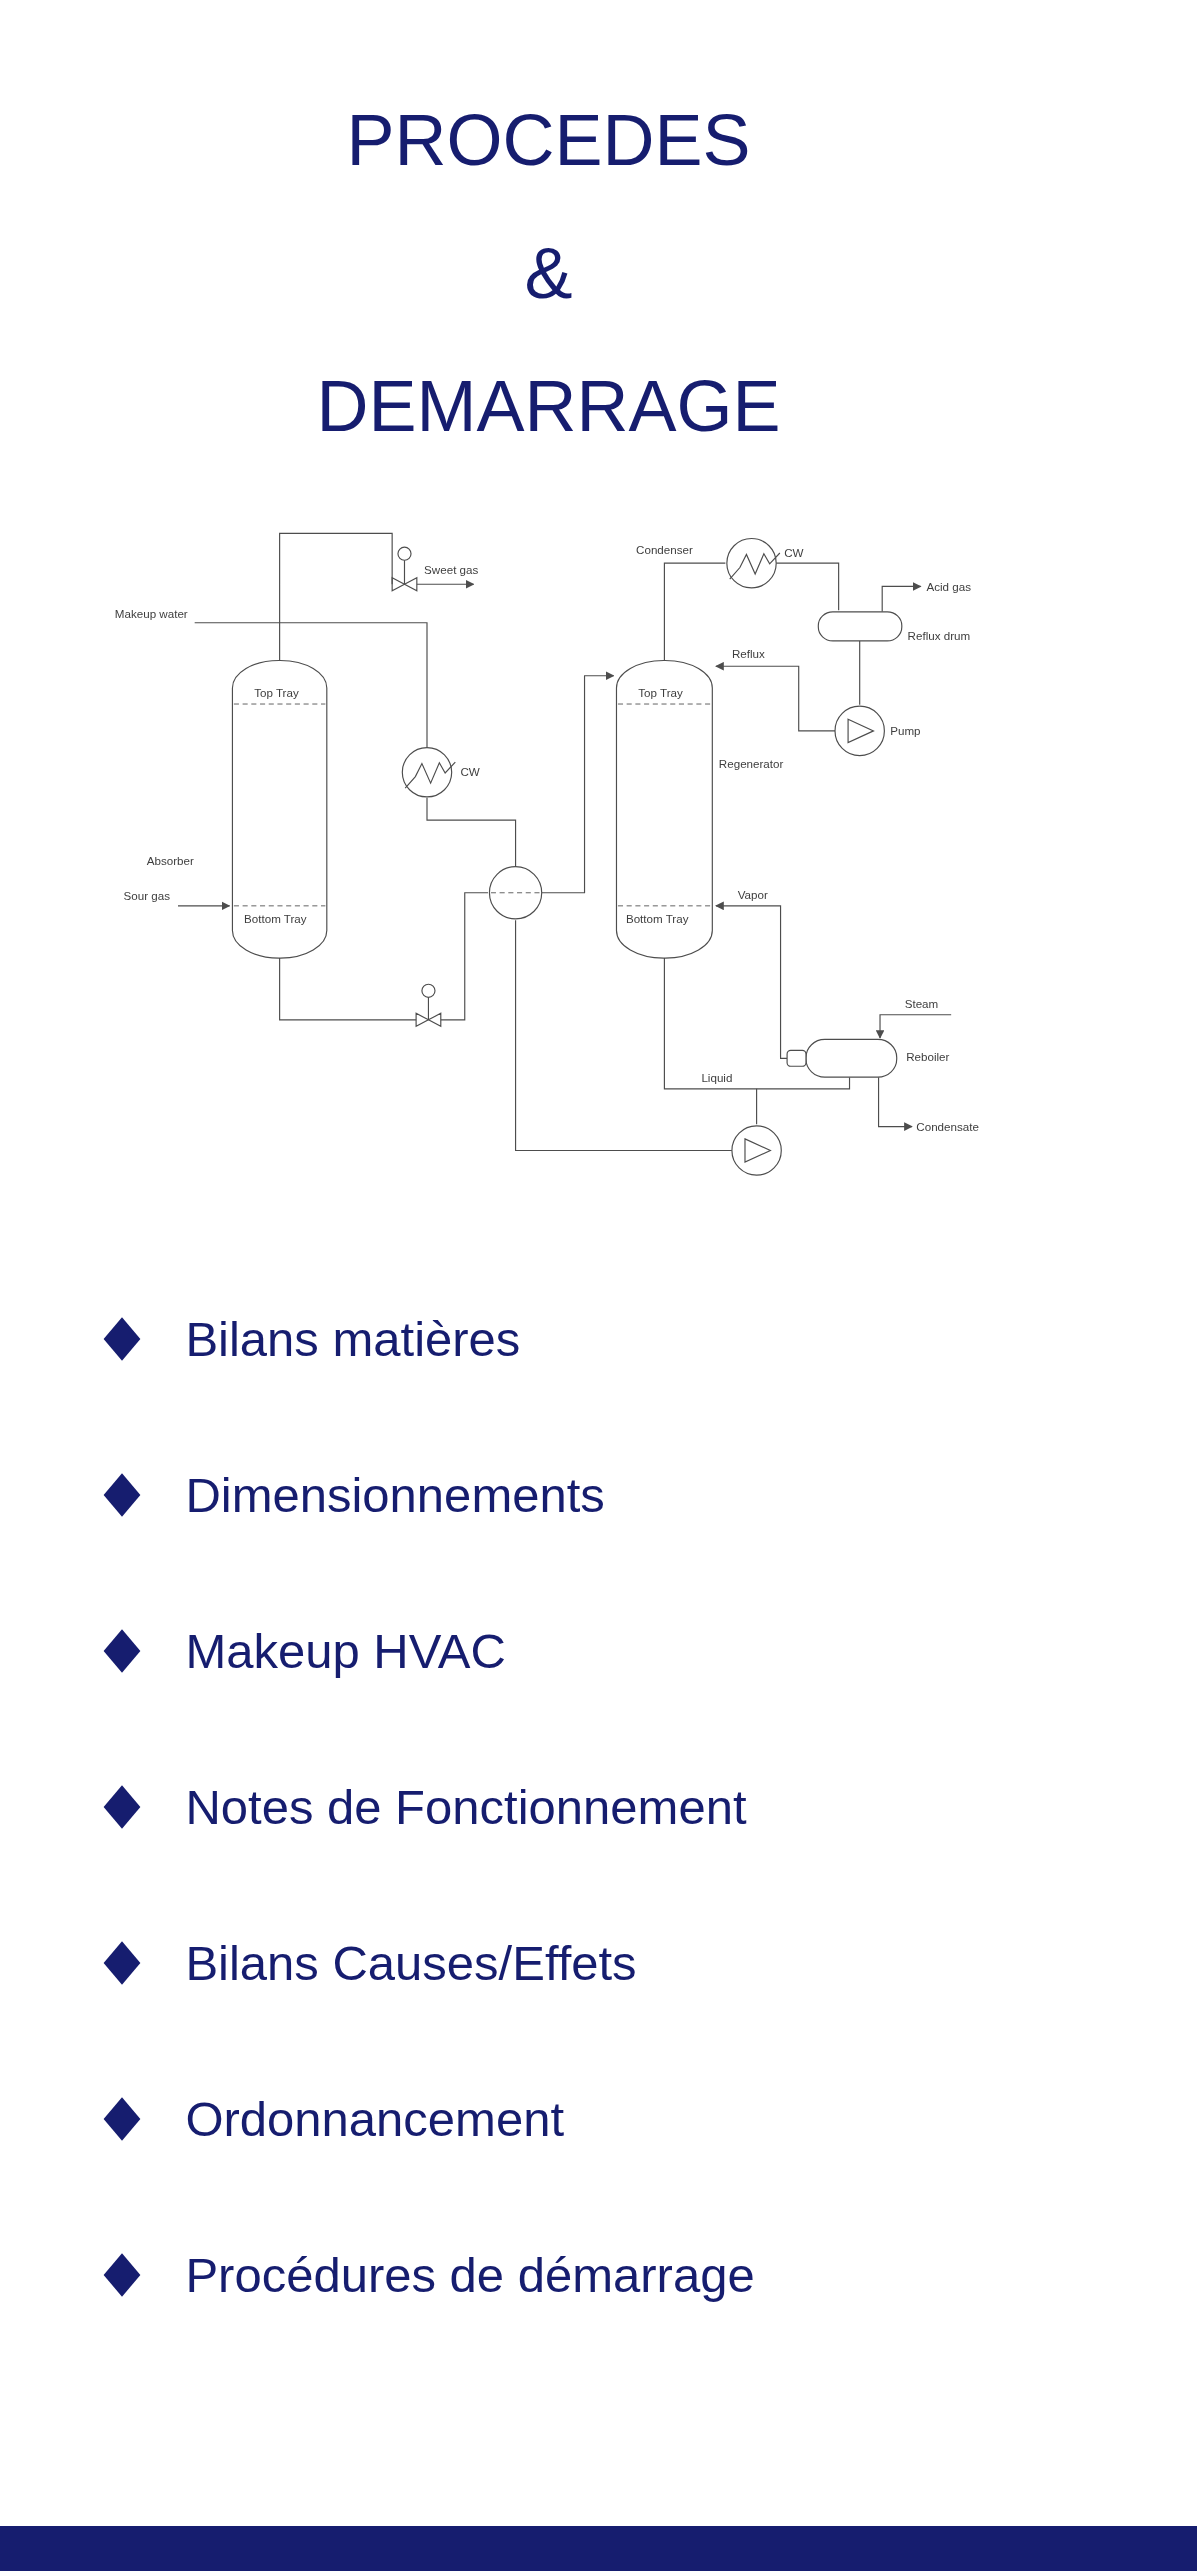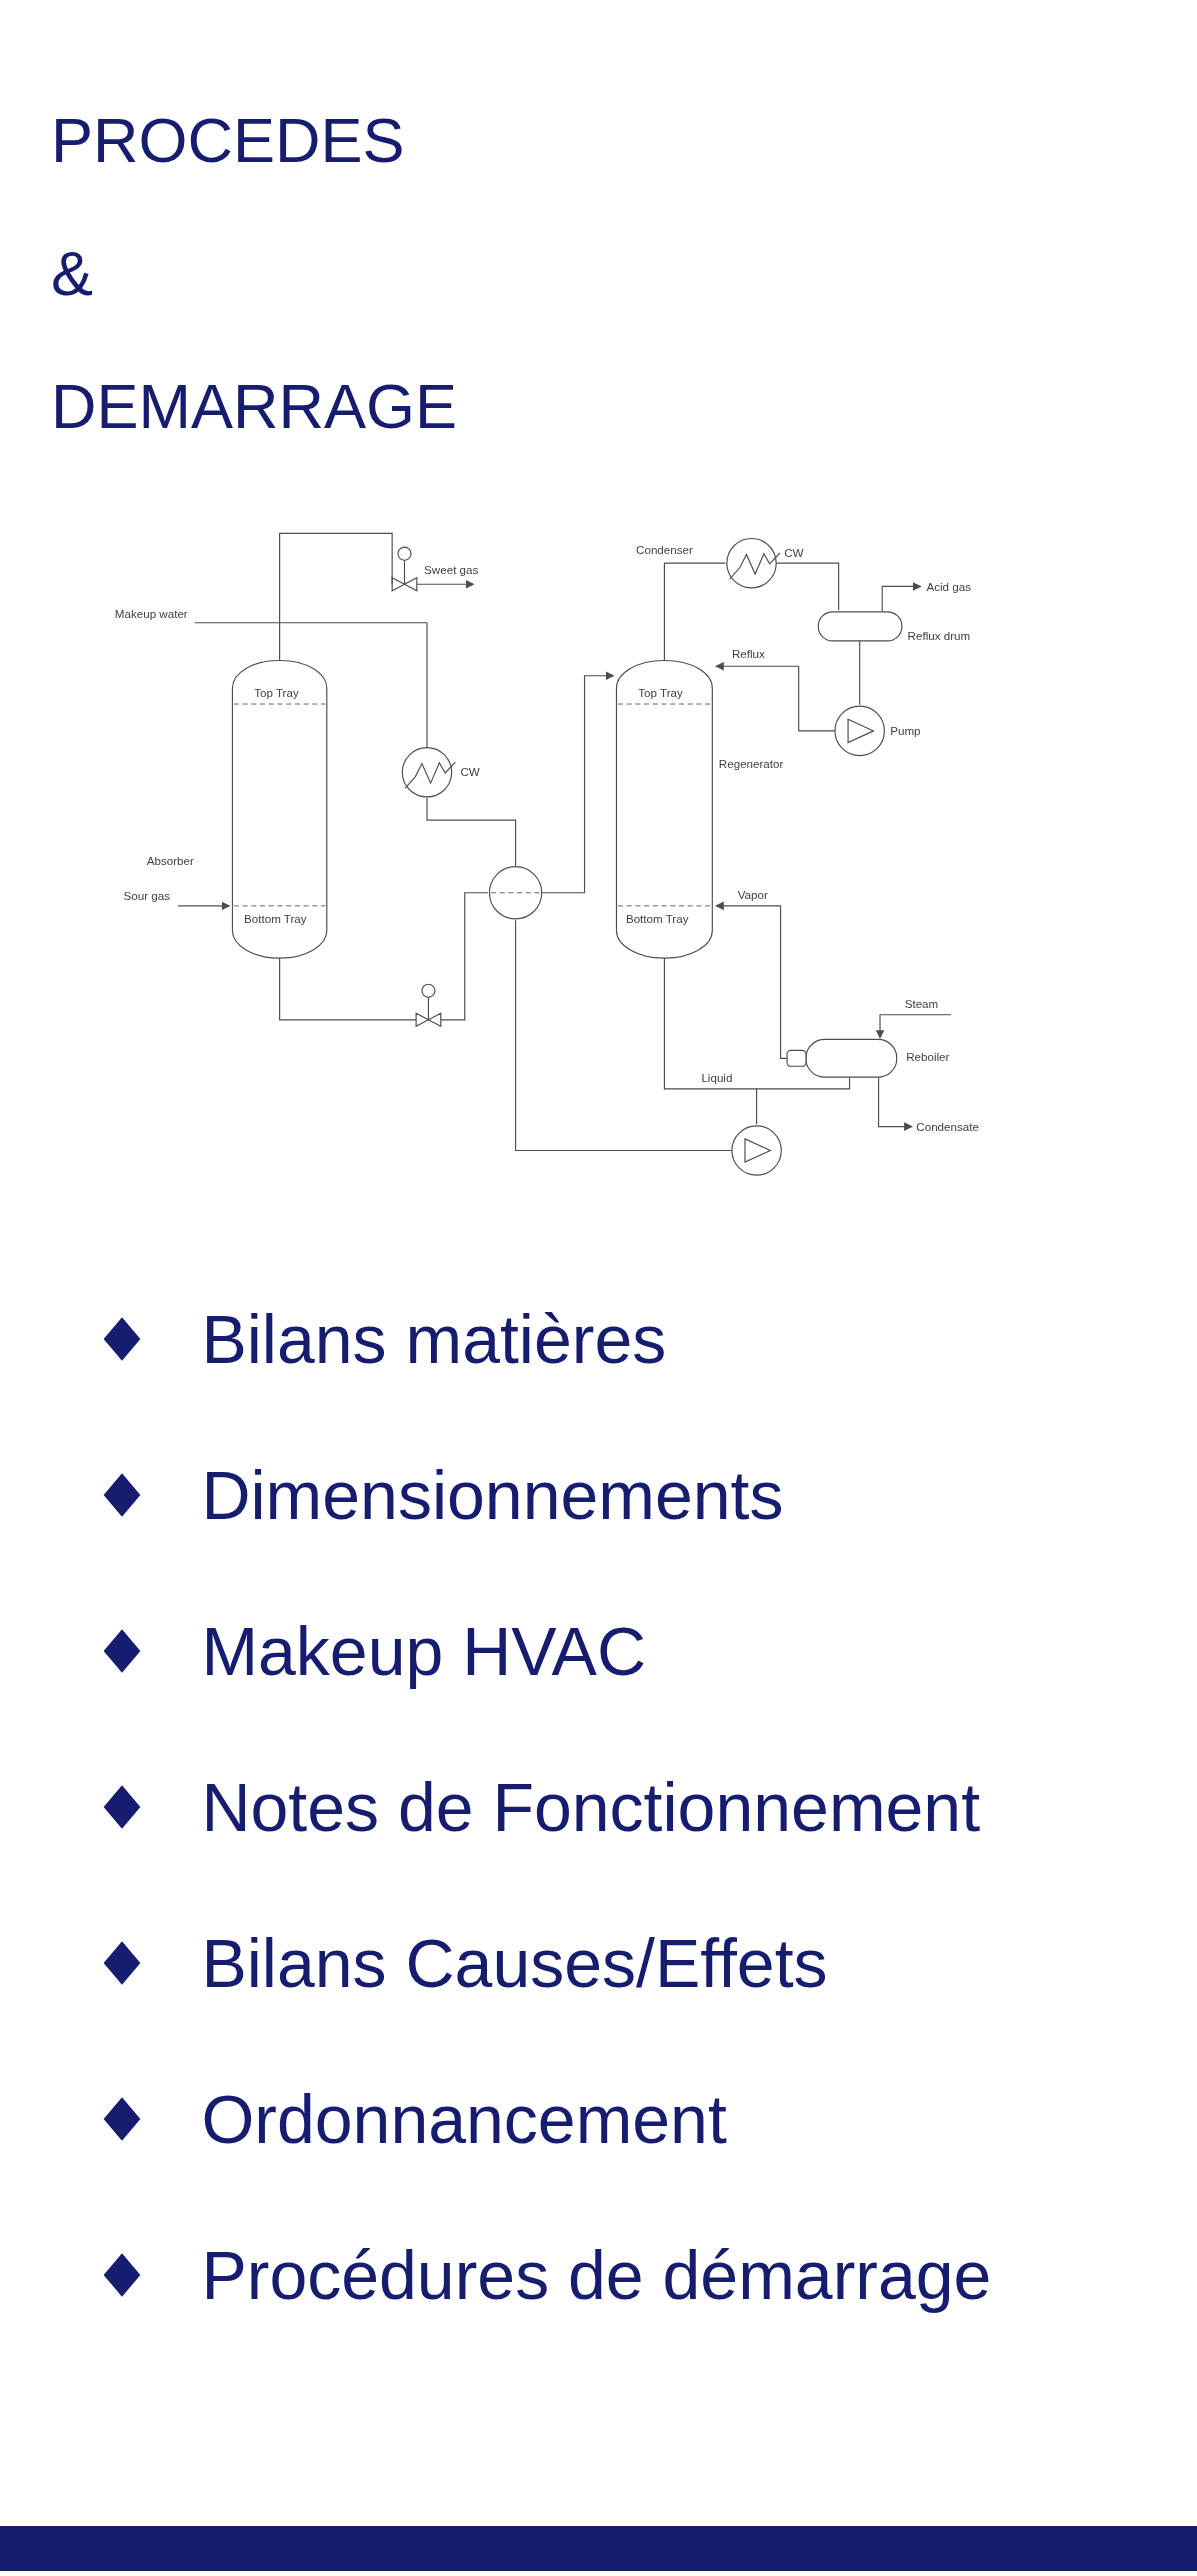--- a/index.html
+++ b/index.html
@@ -8,43 +8,43 @@
     --diagram-text:#3e3e3e;
   }
   *{box-sizing:border-box;}
   html,body{margin:0;padding:0;}
   body{
     width:1197px;height:2576px;position:relative;background:#ffffff;
     font-family:"Liberation Sans",sans-serif;overflow:hidden;
   }
   .title{
     position:absolute;top:74px;left:51px;width:995px;
-    text-align:left;color:var(--accent-navy);
-    font-size:63px;line-height:133px;font-weight:normal;
+    text-align:center;color:var(--accent-navy);
+    font-size:72px;line-height:133px;font-weight:normal;
   }
   .diagram{
     position:absolute;left:109px;top:508px;width:893px;height:726px;
   }
   .pipe{fill:none;stroke:var(--diagram-line);stroke-width:1.6;}
   .vessel{fill:#ffffff;stroke:var(--diagram-line);stroke-width:1.6;}
   .sym{fill:none;stroke:var(--diagram-line);stroke-width:1.6;}
   .tray{stroke:var(--diagram-line);stroke-width:1.2;stroke-dasharray:7 5;}
   .lbl{fill:var(--diagram-text);font-size:16px;font-family:"Liberation Sans",sans-serif;}
   .bullets{
     position:absolute;top:1261px;left:105px;right:44px;
     list-style:none;margin:0;padding:0;
   }
   .bullets li{height:156px;display:flex;align-items:center;}
   .diamond{
     width:26px;height:26px;flex:none;margin-left:4.4px;
     background:var(--accent-navy);
     transform:scaleY(1.18) rotate(45deg);
   }
   .bullet-text{
-    margin-left:66px;font-size:68px;color:var(--accent-navy);white-space:nowrap;
+    margin-left:50px;font-size:49px;color:var(--accent-navy);white-space:nowrap;
   }
   .footer-bar{
     position:absolute;left:0;top:2526px;width:100%;height:45px;
     background:var(--accent-navy);
   }
 </style>
 </head>
 <body>
 
 <div class="slide">

